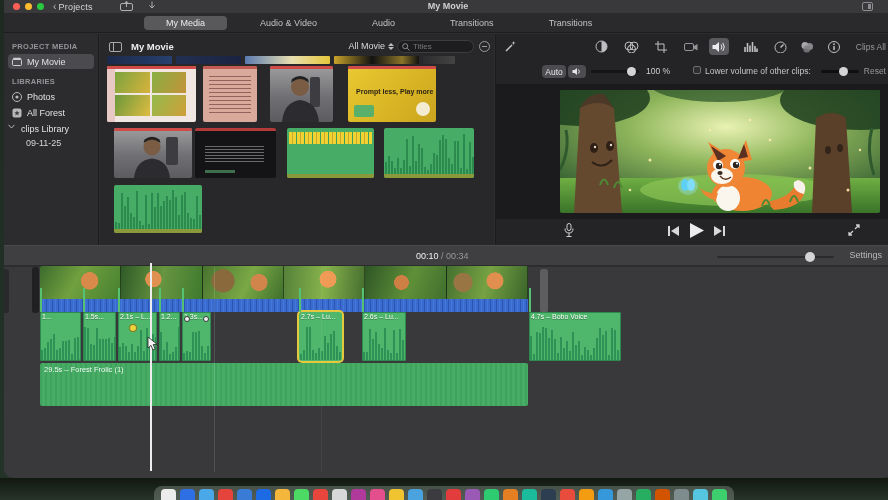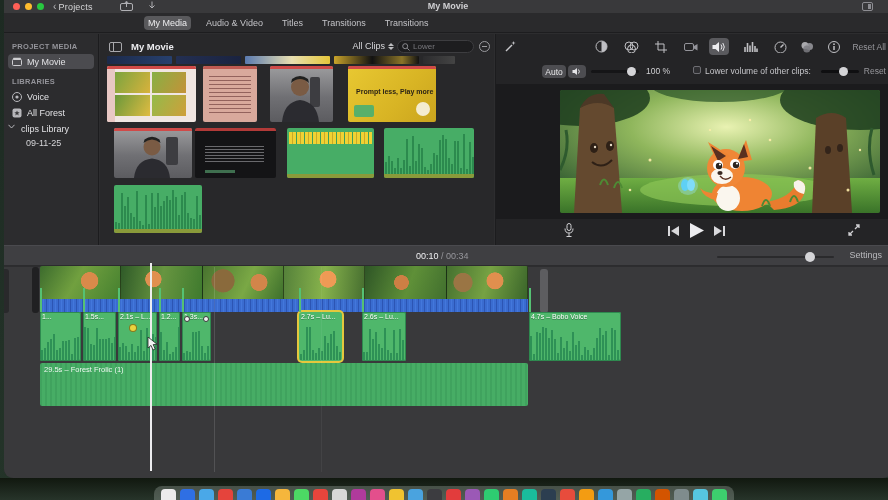--- a/index.html
+++ b/index.html
@@ -16,21 +16,21 @@
   .light { position:absolute; top:3px; width:7px; height:7px; border-radius:50%; }
   .l-close{ left:9px; background:#ff5f57; } .l-min{ left:21px; background:#febc2e; } .l-zoom{ left:33px; background:#28c840; }
   .backbtn { position:absolute; left:49px; top:1px; font-size:9px; color:#d6d6d8; letter-spacing:.2px; }
   .backbtn .chev { color:#bdbdc0; margin-right:2px; font-size:10px; }
   .tb-ico { position:absolute; top:1px; color:#b7b7ba; }
   .wintitle { position:absolute; left:0; right:0; top:1px; text-align:center; font-size:9px; color:#cfcfd2; font-weight:bold; }
 
   
   .tabbar { position:absolute; left:0; top:13px; width:100%; height:20px; background:#2a2a2c; border-bottom:1px solid #1d1d1f; }
   .tabgroup { position:absolute; left:140px; top:0; height:20px; display:flex; align-items:center; gap:11px; }
-  .tab { font-size:9px; color:#c3c3c7; padding:2px 4px; border-radius:4px; white-space:nowrap; }
+  .tab { font-size:9px; color:#c3c3c7; padding:2px 22px; border-radius:4px; white-space:nowrap; }
   .tab.active { background:#59595c; color:#ececee; }
 
   
   .main { position:absolute; left:0; top:34px; width:100%; height:211px; }
 
   
   .sidebar { position:absolute; left:0; top:0; width:95px; height:100%; background:#2c2c2e; border-right:1px solid #1c1c1e; }
   .sb-h { font-size:7.5px; font-weight:bold; color:#94949a; letter-spacing:.3px; margin:8px 0 3px 8px; }
   .sb-row { display:flex; align-items:center; gap:5px; height:15px; margin:1px 4px; padding-left:4px; border-radius:4px; font-size:9px; color:#e2e2e5; }
   .sb-row.sel { background:#4b4b4f; }
@@ -161,21 +161,21 @@
             <rect x="0.5" y="0.5" width="10" height="8" rx="1.5" fill="none" stroke="#8d8d92"></rect>
             <rect x="6" y="2" width="3" height="5" fill="#8d8d92"></rect>
           </svg>
       </span>
     </div>
 
     <div class="tabbar">
       <div class="tabgroup">
           <div class="tab active">My Media</div>
           <div class="tab">Audio &amp; Video</div>
-          <div class="tab">Titles</div>
+          <div class="tab">Audio</div>
           <div class="tab">Transitions</div>
           <div class="tab">Transitions</div>
         </div>
     </div>
 
     <div class="main">
 
       <div class="sidebar">
         <div class="sb-h">PROJECT MEDIA</div>
         <div class="sb-row sel">
@@ -188,21 +188,21 @@
           <span>My Movie</span>
         </div>
         <div class="sb-h">LIBRARIES</div>
         <div class="sb-row">
           <span class="sb-ico">
             <svg width="10" height="10" viewBox="0 0 10 10">
                 <circle cx="5" cy="5" r="4.5" fill="none" stroke="#b8b8bc"></circle>
                 <circle cx="5" cy="5" r="1.6" fill="#b8b8bc"></circle>
               </svg>
           </span>
-          <span>Voice</span>
+          <span>Photos</span>
         </div>
         <div class="sb-row">
           <span class="sb-ico">
             <svg width="10" height="10" viewBox="0 0 10 10">
                 <rect x="0.5" y="0.5" width="9" height="9" rx="2" fill="#b8b8bc"></rect>
                 <path d="M5 2.4 L5.8 4.2 L7.7 4.3 L6.2 5.5 L6.7 7.4 L5 6.3 L3.3 7.4 L3.8 5.5 L2.3 4.3 L4.2 4.2 Z" fill="#3a3a3c"></path>
               </svg>
           </span>
           <span>All Forest</span>
         </div>
@@ -215,32 +215,32 @@
           <span>clips Library</span>
         </div>
         <div class="sb-ev">09-11-25</div>
       </div>
 
       <div class="browser">
         <div class="br-head">
           <span class="br-toggle"></span>
           <span class="br-title">My Movie</span>
           <span class="br-filter">
-            <span>All Clips</span>
+            <span>All Movie</span>
             <span class="sortchev">
                 <i class="up"></i>
                 <i class="dn"></i>
               </span>
           </span>
           <span class="searchbox">
             <svg width="8" height="8" viewBox="0 0 8 8">
                 <circle cx="3.2" cy="3.2" r="2.5" fill="none" stroke="#8a8a8f"></circle>
                 <path d="M5.2 5.2 L7.5 7.5" stroke="#8a8a8f"></path>
               </svg>
-            <span class="ph">Lower</span>
+            <span class="ph">Titles</span>
           </span>
           <span class="br-gear"></span>
         </div>
 
         <div class="thumb t-strip" style="left:7px;  width:65px; background:linear-gradient(90deg,#1c2a4a,#27406e);"></div>
         <div class="thumb t-strip" style="left:76px; width:65px; background:linear-gradient(90deg,#232f52,#1a2340);"></div>
         <div class="thumb t-strip" style="left:145px;width:85px; background:linear-gradient(90deg,#5a7ab0,#e8dfb0 55%,#e5c63a);"></div>
         <div class="thumb t-strip" style="left:234px;width:85px; background:linear-gradient(90deg,#caa42a,#121212 45%,#8a7428 80%,#121212);"></div>
         <div class="thumb t-strip" style="left:323px;width:32px; background:linear-gradient(90deg,#2c2c2e,#444);"></div>
 
@@ -421,21 +421,21 @@
                 <circle cx="6.8" cy="8" r="3.5" fill="#7c7c82" opacity=".85"></circle>
               </svg>
           </span>
           <span class="iico" style="left:328px;">
             <svg width="12" height="12" viewBox="0 0 12 12">
                 <circle cx="6" cy="6" r="5.5" fill="none" stroke="#c0c0c4"></circle>
                 <path d="M6 5 V9" stroke="#c0c0c4" stroke-width="1.5"></path>
                 <circle cx="6" cy="3.2" r="0.9" fill="#c0c0c4"></circle>
               </svg>
           </span>
-          <span class="resetall">Reset All</span>
+          <span class="resetall">Clips All</span>
         </div>
 
         <div class="volrow">
           <span class="pill" style="left:46px; top:3px; width:24px;">Auto</span>
           <span class="pill" style="left:72px; top:3px; width:18px;">
             <svg width="10" height="9" viewBox="0 0 10 9">
                 <path d="M0.5 3 H2.5 L5 1 V8 L2.5 6 H0.5 Z" fill="#e4e4e7"></path>
                 <path d="M6.5 2.5 Q8.2 4.5 6.5 6.5" fill="none" stroke="#e4e4e7"></path>
               </svg>
           </span>

